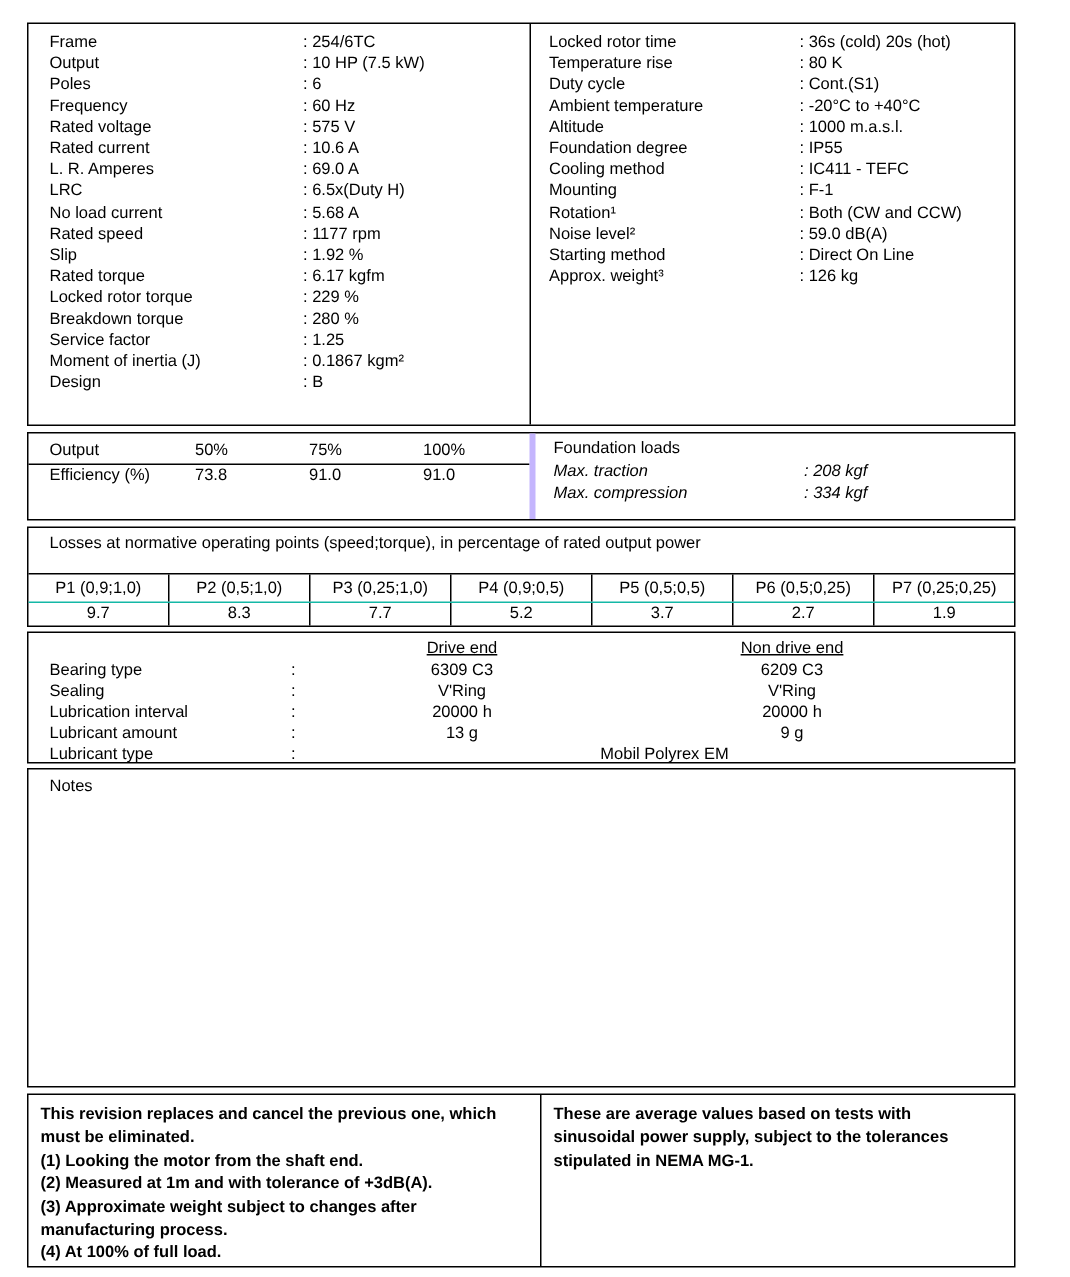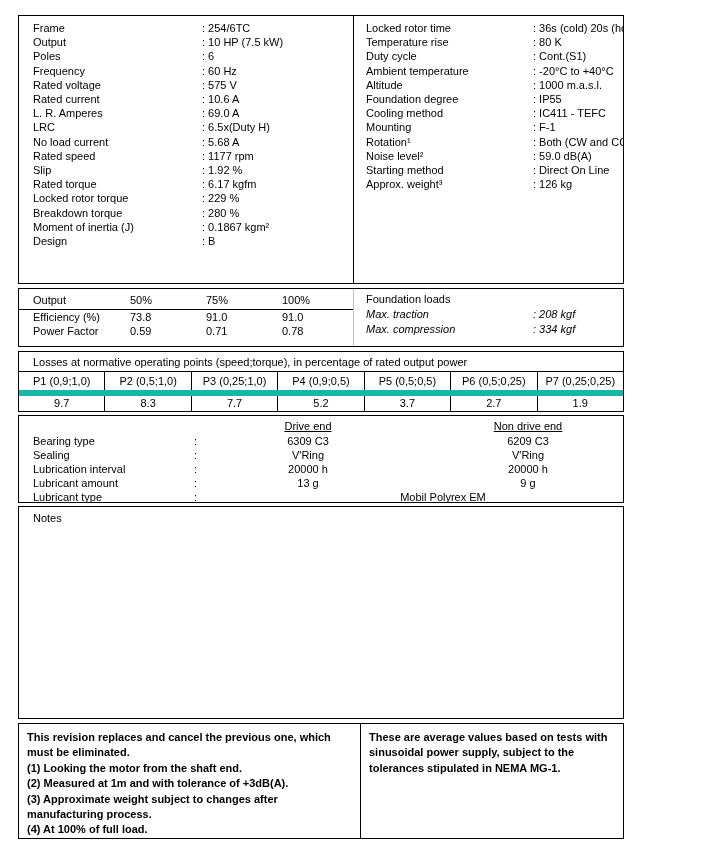--- a/index.html
+++ b/index.html
@@ -1,49 +1,49 @@
 <!DOCTYPE html>
 <html><head>
 <meta charset="utf-8">
 <style>
   html,body{margin:0;padding:0;background:#ffffff;}
   .page{
     position:relative;width:713px;height:851px;background:#ffffff;
     font-family:"Liberation Sans",sans-serif;font-size:11px;color:#000;
     overflow:hidden;
   }
-  .doc{position:absolute;left:18px;top:15px;width:606px;border-radius:12px;}
+  .doc{position:absolute;left:18px;top:15px;width:659px;border-radius:12px;}
   .box{border:1px solid #000;box-sizing:border-box;background:#fff;}
 
   
   .box1{height:269px;display:flex;margin-bottom:4px;}
   .box1 .half{width:334px;box-sizing:border-box;padding:5px 0 0 14px;overflow:hidden;}
   .box1 .half.r{width:auto;flex:1;border-left:1px solid #000;padding-left:12px;}
   .srow{display:flex;line-height:14.2px;white-space:nowrap;}
   .srow .lbl{width:169px;flex:none;}
   .box1 .half.r .srow .lbl{width:167px;}
 
   
   .box2{height:59px;display:flex;margin-bottom:4px;}
   .perf{width:334px;flex:none;box-sizing:border-box;padding-top:2px;}
   .perf-head{display:flex;border-bottom:1px solid #000;padding:2px 0 2px 14px;line-height:14px;}
   .perf-row{display:flex;padding-left:14px;line-height:14px;}
   .perf-row:first-of-type{margin-top:2px;}
   .pc0{width:97px;flex:none;}
   .pc{width:76px;flex:none;}
-  .foundation{flex:1;border-left:1px solid #c4b5fd;box-sizing:border-box;padding:3px 0 0 12px;}
+  .foundation{flex:1;border-left:4px solid #c4b5fd;box-sizing:border-box;padding:3px 0 0 12px;}
   .f-title{line-height:15px;}
   .f-row{display:flex;line-height:14.5px;font-style:italic;}
   .f-row .lbl{width:167px;flex:none;}
 
   
   .box3{margin-bottom:3px;}
-  .loss-title{padding:3px 0 2px 14px;border-bottom:1px solid #000;line-height:14px;}
+  .loss-title{padding:3px 0 13px 14px;border-bottom:1px solid #000;line-height:14px;}
   .loss-row{display:flex;}
-  .loss-row.head{border-bottom:6px solid #14b8a6;}
+  .loss-row.head{border-bottom:1px solid #14b8a6;}
   .loss-cell{flex:1;text-align:center;border-right:1px solid #000;line-height:18px;}
   .loss-row.vals .loss-cell{line-height:15px;}
   .loss-cell:last-child{border-right:none;}
 
   
   .box4{height:88px;margin-bottom:3px;padding-top:3px;box-sizing:border-box;}
   .b-row{display:flex;line-height:14px;white-space:nowrap;}
   .b-row.head{line-height:15px;}
   .b-lbl{width:161px;padding-left:14px;flex:none;}
   .b-colon{width:29px;flex:none;}
@@ -116,20 +116,24 @@
             <span class="lbl">Rated torque</span>
             <span class="val">: 6.17 kgfm</span>
           </div>
         <div class="srow">
             <span class="lbl">Locked rotor torque</span>
             <span class="val">: 229 %</span>
           </div>
         <div class="srow">
             <span class="lbl">Breakdown torque</span>
             <span class="val">: 280 %</span>
+          </div>
+        <div class="srow">
+            <span class="lbl">Service factor</span>
+            <span class="val">: 1.25</span>
           </div>
         <div class="srow">
             <span class="lbl">Moment of inertia (J)</span>
             <span class="val">: 0.1867 kgm²</span>
           </div>
         <div class="srow">
             <span class="lbl">Design</span>
             <span class="val">: B</span>
           </div>
       </div>
@@ -192,26 +196,20 @@
           <span class="pc">50%</span>
           <span class="pc">75%</span>
           <span class="pc">100%</span>
         </div>
         <div class="perf-row">
           <span class="pc0">Efficiency (%)</span>
           <span class="pc">73.8</span>
           <span class="pc">91.0</span>
           <span class="pc">91.0</span>
         </div>
-        <div class="perf-row">
-          <span class="pc0">Power Factor</span>
-          <span class="pc">0.59</span>
-          <span class="pc">0.71</span>
-          <span class="pc">0.78</span>
-        </div>
       </div>
       <div class="foundation">
         <div class="f-title">Foundation loads</div>
         <div class="f-row">
             <span class="lbl">Max. traction</span>
             <span>: 208 kgf</span>
           </div>
         <div class="f-row">
             <span class="lbl">Max. compression</span>
             <span>: 334 kgf</span>

